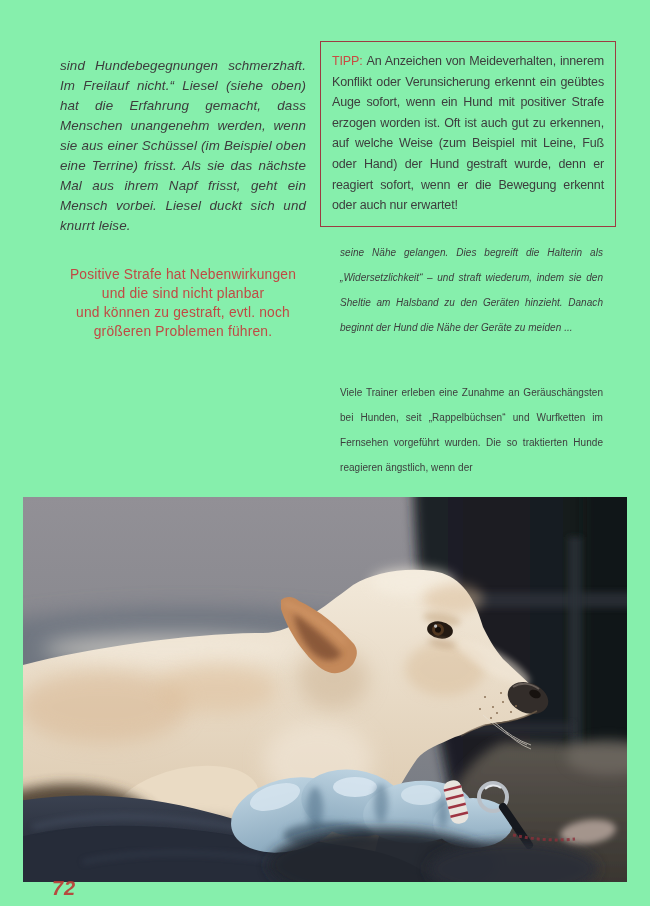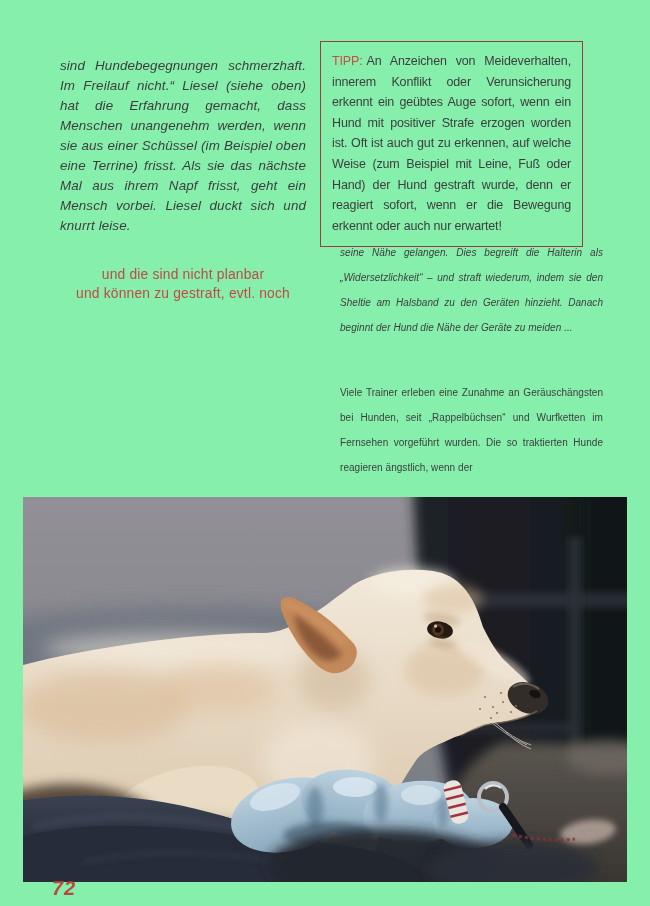--- a/index.html
+++ b/index.html
@@ -20,21 +20,21 @@
   #l-para1{top:56px;}
   #l-para2{top:360px;}
   #callout{
     position:absolute;left:58px;top:265px;width:250px;text-align:center;
     color:var(--accent);font-size:13.8px;line-height:19px;font-style:normal;letter-spacing:.2px;
   }
   .right-body{width:263px;left:340px;font-size:10px;line-height:25px;letter-spacing:.05px;}
   #r-para1{top:240px;font-style:italic;}
   #r-para2{top:380px;font-style:normal;}
   #tipbox{
-    position:absolute;left:320px;top:41px;width:263px;box-sizing:border-box;
+    position:absolute;left:320px;top:41px;width:296px;box-sizing:border-box;
     border:1.5px solid var(--boxborder);
     padding:9px 11px 10px 11px;
     font-size:12.5px;line-height:20.6px;letter-spacing:-.15px;
     text-align:justify;hyphens:auto;-webkit-hyphens:auto;
   }
   #tipbox .tip-label{color:var(--tiplabel);margin-right:4px;}
   #photo{position:absolute;left:23px;top:497px;width:604px;height:385px;}
   #photo svg{display:block;width:604px;height:385px;}
   #page-number{
     position:absolute;left:52px;top:849px;
@@ -45,22 +45,24 @@
 </head>
 <body>
 
 <div id="page">
 
   <div id="l-para1" class="tblock left-body">
     <p>sind Hundebegegnungen schmerzhaft. Im Freilauf nicht.“ Liesel (siehe oben) hat die Erfahrung gemacht, dass Menschen unangenehm werden, wenn sie aus einer Schüssel (im Beispiel oben eine Terrine) frisst. Als sie das nächste Mal aus ihrem Napf frisst, geht ein Mensch vorbei. Liesel duckt sich und knurrt leise.</p>
   </div>
 
   <div id="callout">
+    <div>Positive Strafe hat Nebenwirkungen</div>
     <div>und die sind nicht planbar</div>
     <div>und können zu gestraft, evtl. noch</div>
+    <div>größeren Problemen führen.</div>
   </div>
 
 
   <div id="tipbox">
     <span class="tip-label">TIPP:</span><span>An Anzeichen von Meideverhalten, innerem Konflikt oder Verunsicherung erkennt ein geübtes Auge sofort, wenn ein Hund mit positiver Strafe erzogen worden ist. Oft ist auch gut zu erkennen, auf welche Weise (zum Beispiel mit Leine, Fuß oder Hand) der Hund gestraft wurde, denn er reagiert sofort, wenn er die Bewegung erkennt oder auch nur erwartet!</span>
   </div>
 
   <div id="r-para1" class="tblock right-body">
     <p>seine Nähe gelangen. Dies begreift die Halterin als „Widersetzlichkeit“ – und straft wiederum, indem sie den Sheltie am Halsband zu den Geräten hinzieht. Danach beginnt der Hund die Nähe der Geräte zu meiden ...</p>
   </div>

